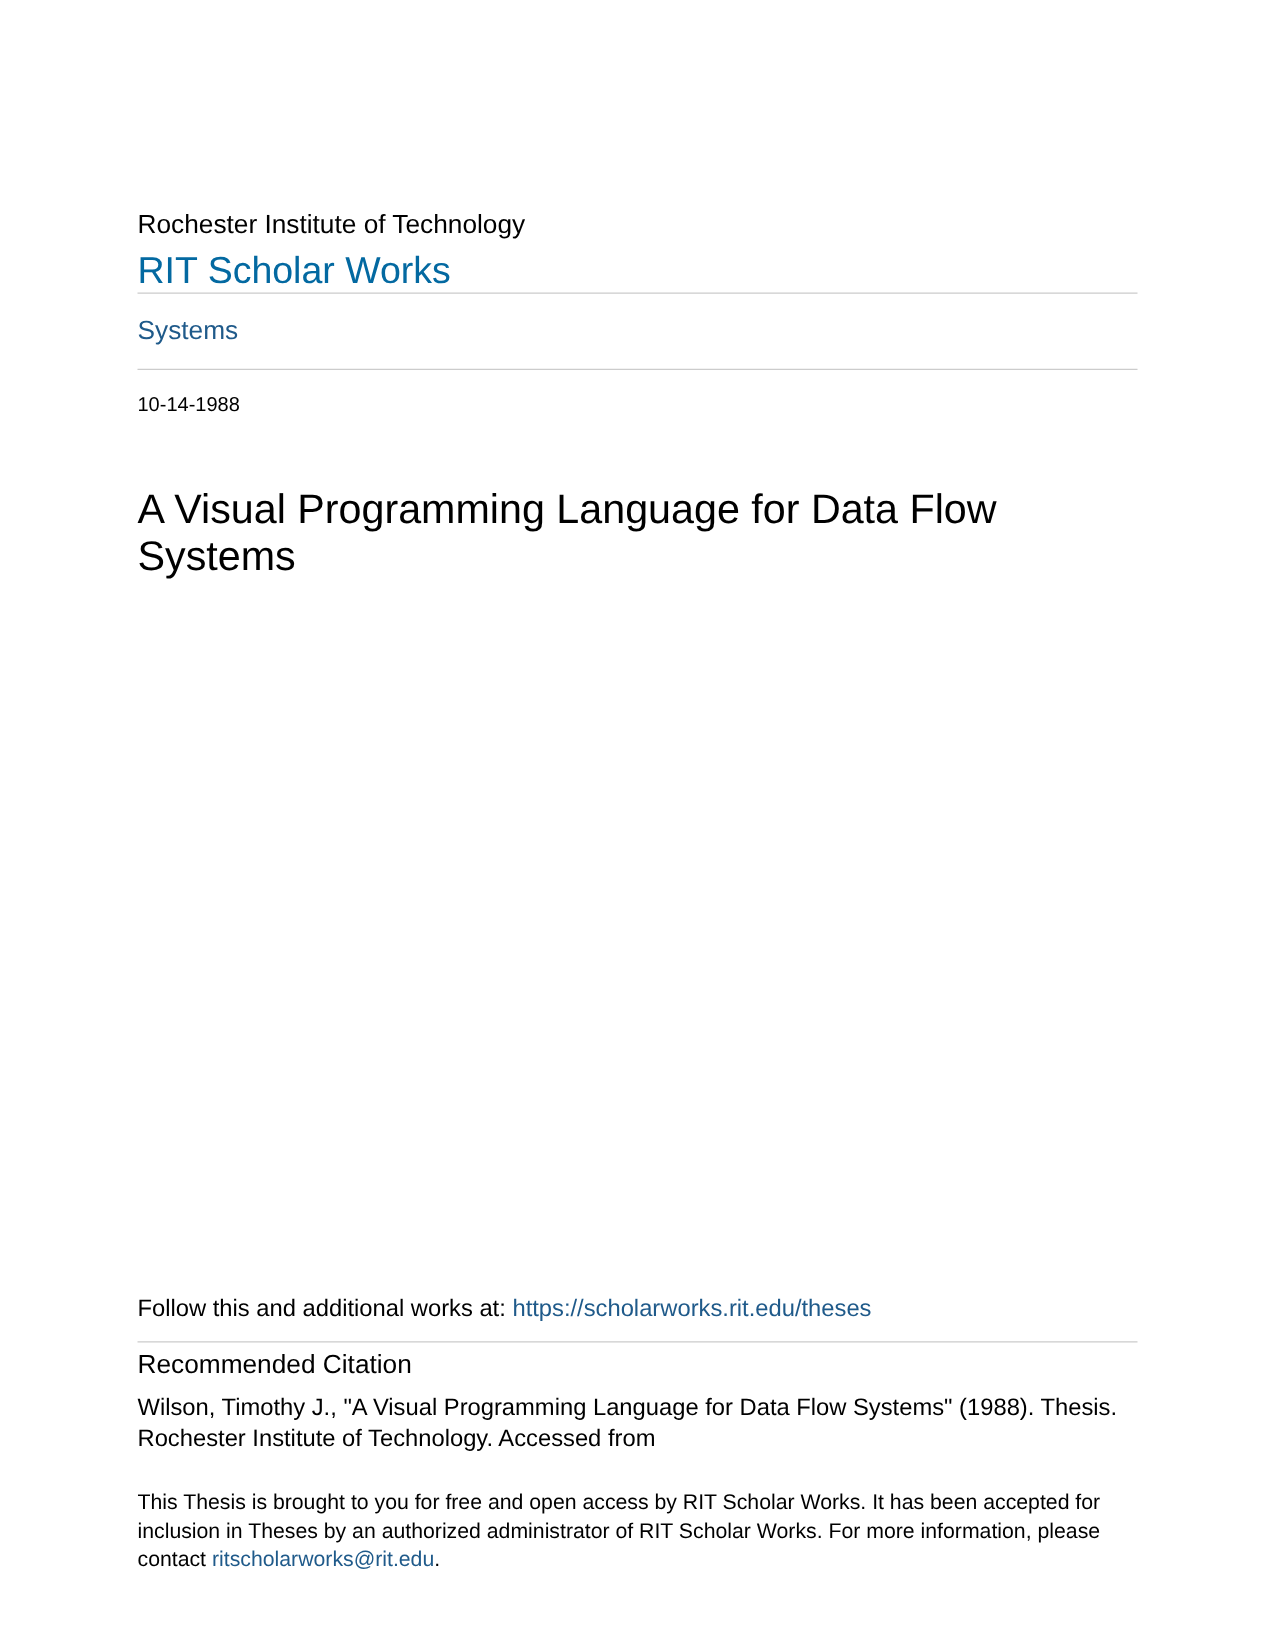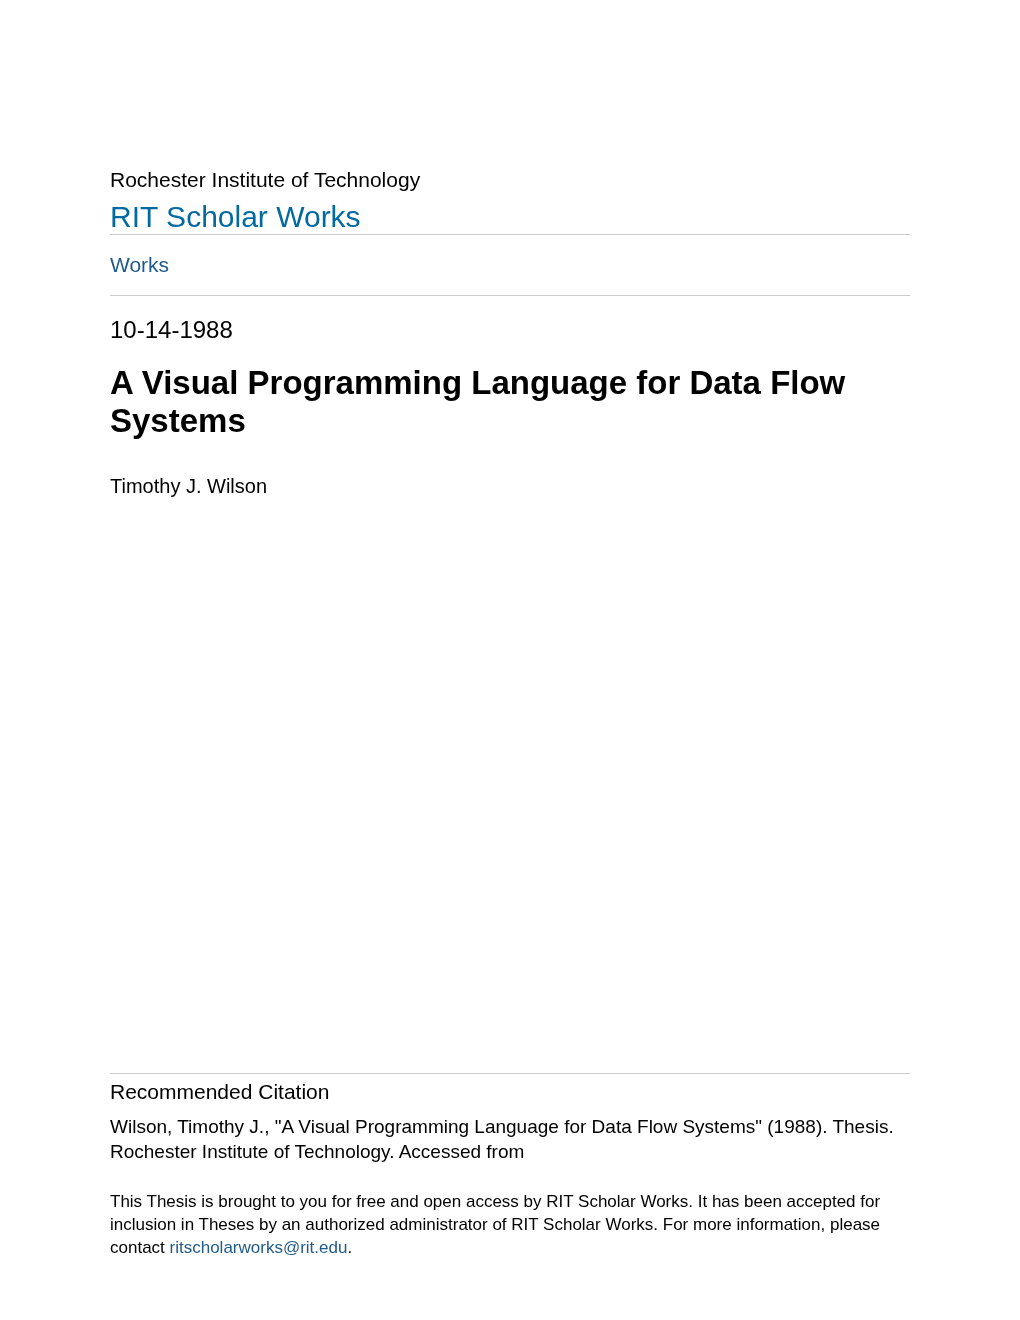--- a/index.html
+++ b/index.html
@@ -37,27 +37,27 @@
       border-top: 1px solid #cccccc;
       margin: 0;
     }
     .collection-link {
       display: block;
       font-size: 21px;
       color: #1f5a8a;
       padding: 18px 0 18px 0;
     }
     .date {
-      font-size: 24px;
+      font-size: 16px;
       padding: 20px 0 0 0;
-      margin-bottom: 20px;
+      margin-bottom: 54px;
     }
     .title {
       font-size: 33px;
-      font-weight: 700;
+      font-weight: 400;
       margin-bottom: 35px;
     }
     .author {
       font-size: 20px;
       margin-bottom: 0;
     }
     .lower-section {
       position: absolute;
       left: 110px;
       right: 110px;
@@ -101,31 +101,33 @@
 </head>
 <body>
 
 <div class="page">
 
   <div class="institution">Rochester Institute of Technology</div>
   <a class="site-name">RIT Scholar Works</a>
 
   <hr class="divider">
 
-  <a class="collection-link">Works</a>
+  <a class="collection-link">Systems</a>
 
   <hr class="divider">
 
   <div class="date">10-14-1988</div>
 
   <h1 class="title">A Visual Programming Language for Data Flow Systems</h1>
 
-  <div class="author">Timothy J. Wilson</div>
 
   <div class="lower-section">
+    <div class="follow-line">
+      <span>Follow this and additional works at: </span><a class="follow-link">https://scholarworks.rit.edu/theses</a>
+    </div>
     <hr class="divider">
     <div class="citation-heading">Recommended Citation</div>
     <div class="citation-text">Wilson, Timothy J., "A Visual Programming Language for Data Flow Systems" (1988). Thesis. Rochester Institute of Technology. Accessed from</div>
   </div>
 
   <div class="footer-section">
     <div class="access-text">
       <span>This Thesis is brought to you for free and open access by RIT Scholar Works. It has been accepted for inclusion in Theses by an authorized administrator of RIT Scholar Works. For more information, please contact </span><a class="email-link">ritscholarworks@rit.edu</a><span>.</span>
     </div>
   </div>

